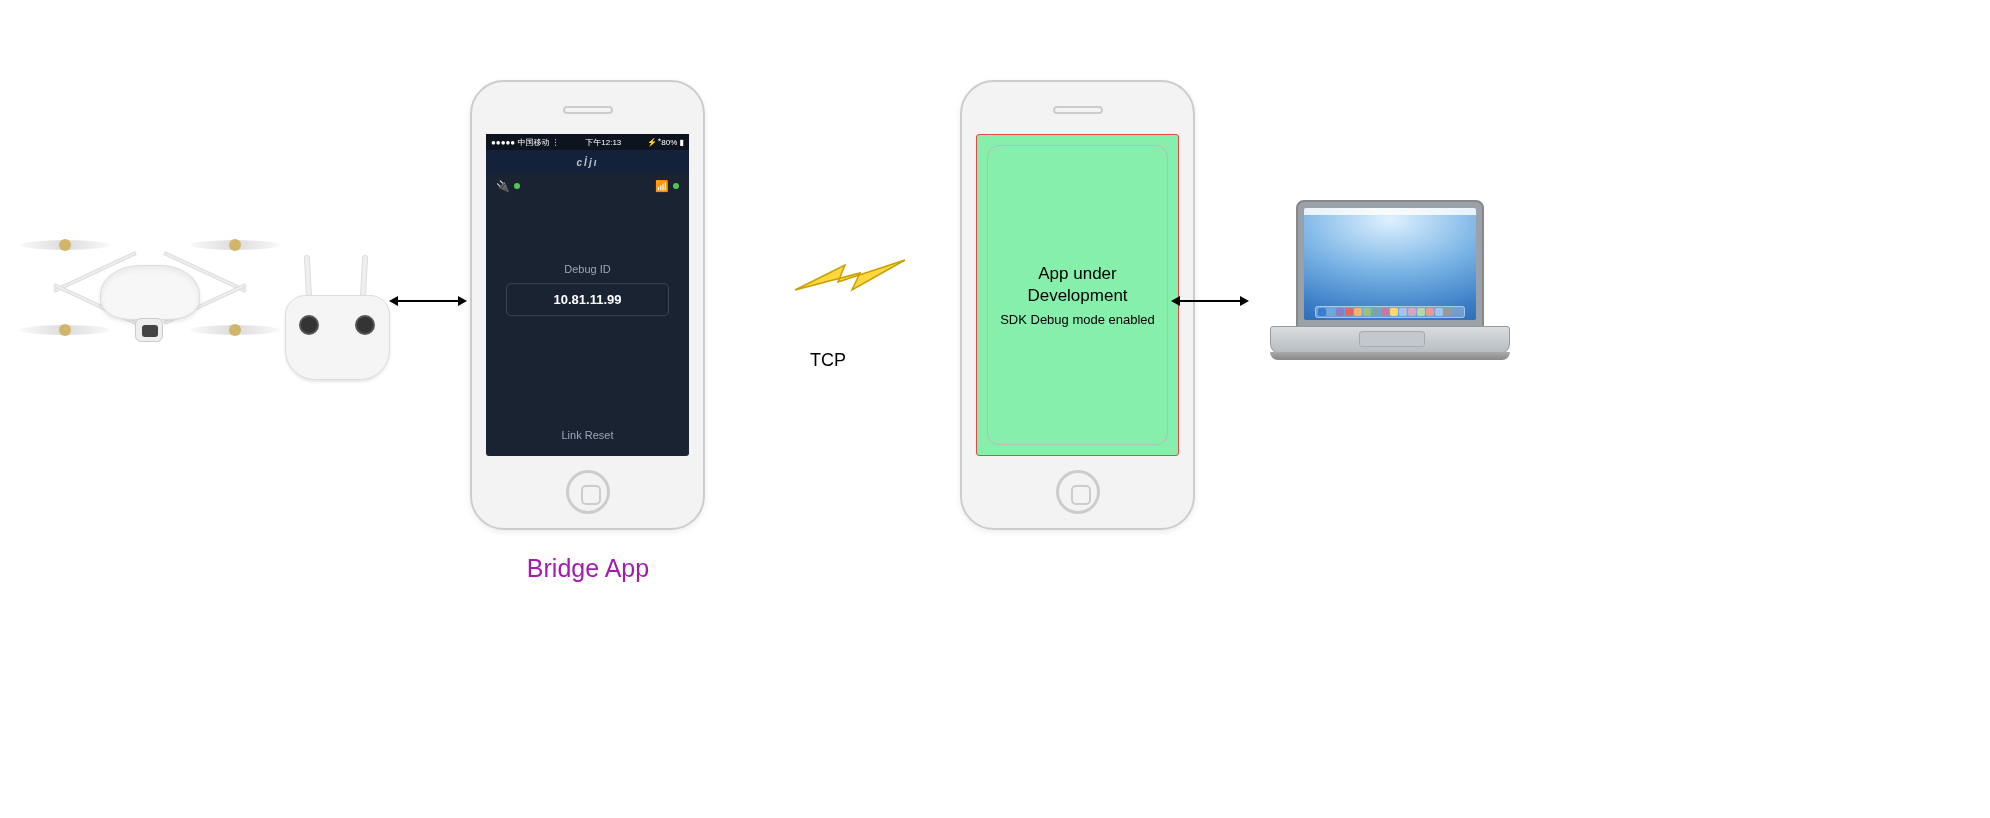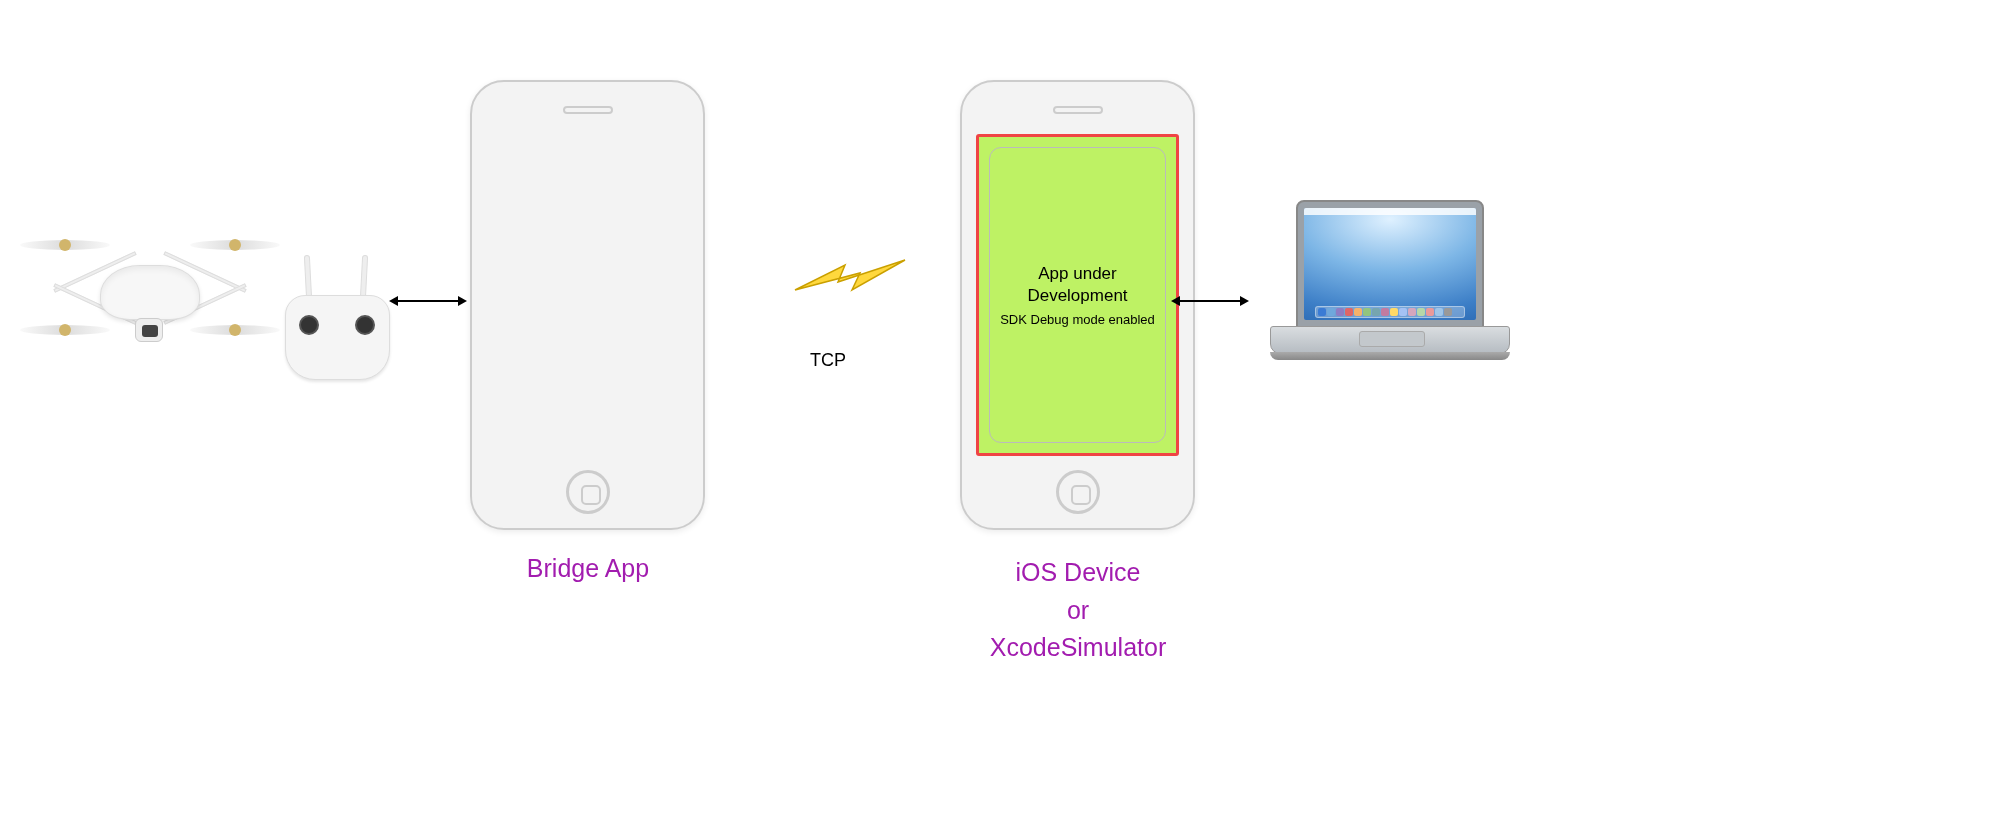--- a/index.html
+++ b/index.html
@@ -124,21 +124,21 @@
     .phone .home::after {
       content:""; position:absolute; left:12px; top:12px; width:16px; height:16px; border:2px solid #ccc; border-radius:5px;
     }
     .phone .screen {
       position:absolute; top:52px; left:14px; right:14px; bottom:72px;
       border-radius:3px;
     }
     .phone1 { left: 470px; top: 80px; }
     .phone1 .screen { background:#1a2332; }
     .phone2 { left: 960px; top: 80px; }
-    .phone2 .screen { background:#bef264; border:3px solid #ef4444; }
+    .phone2 .screen { background:#86efac; border:1px solid #ef4444; }
 
     
     .statusbar {
       position:absolute; top:0; left:0; right:0; height:16px;
       background:#0d1420;
       color:#fff; font-size:8px; padding:2px 5px;
       display:flex; justify-content:space-between; align-items:center;
     }
     .statusbar .right { display:flex; gap:3px; align-items:center; }
     .titlebar {
@@ -256,45 +256,57 @@
       <div class="ctrl-body"></div>
       <div class="stick stick1"></div>
       <div class="stick stick2"></div>
     </div>
   </div>
 
   <div class="arrow bi arrow-left"></div>
 
   <div class="phone phone1">
     <div class="earpiece"></div>
+    <div class="screen">
+      <div class="statusbar">
+        <span>●●●●● 中国移动 ⋮</span>
+        <span>下午12:13</span>
+        <span class="right">⚡ ⃰ 80% ▮</span>
+      </div>
+      <div class="titlebar">cİjı</div>
+      <div class="iconrow">
+        <span class="plug-icon">🔌<span class="dot"></span></span>
+        <span class="wifi-icon">📶<span class="dot"></span></span>
+      </div>
+      <div class="debug-area">
+        <div class="debug-label">Debug ID</div>
+        <div class="debug-ip">10.81.11.99</div>
+      </div>
+      <div class="link-reset">Link Reset</div>
+    </div>
     <div class="home"></div>
   </div>
   <div class="caption cap1">Bridge App</div>
 
   <div class="bolt">
     <svg width="120" height="80" viewBox="0 0 120 80">
       <polygon points="5,50 55,25 48,42 115,20 62,50 70,33" fill="#ffd83d" stroke="#caa000" stroke-width="1.5"></polygon>
     </svg>
   </div>
   <div class="tcp-label">TCP</div>
 
   <div class="phone phone2">
     <div class="earpiece"></div>
     <div class="screen">
       <div class="dev-inner">
         <div class="dev-title">App under Development</div>
         <div class="dev-sub">SDK Debug mode enabled</div>
       </div>
     </div>
     <div class="home"></div>
-  </div>
-  <div class="caption cap2">
-    <span>iOS Device</span><br>
-    <span>or</span><br>
-    <span>XcodeSimulator</span>
   </div>
 
   <div class="arrow bi arrow-right"></div>
 
   <div class="laptop">
     <div class="laptop-screen">
       <div class="desktop">
         <div class="menubar"></div>
         <div class="dock">
           <i style="background:#3a7bd5"></i>

